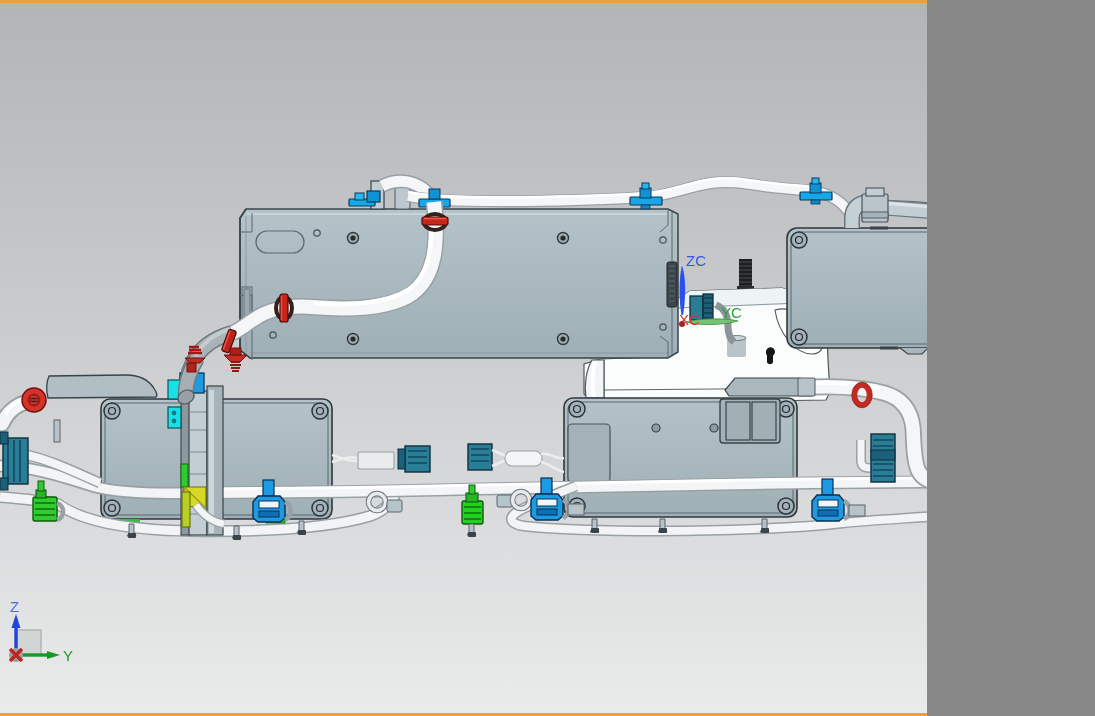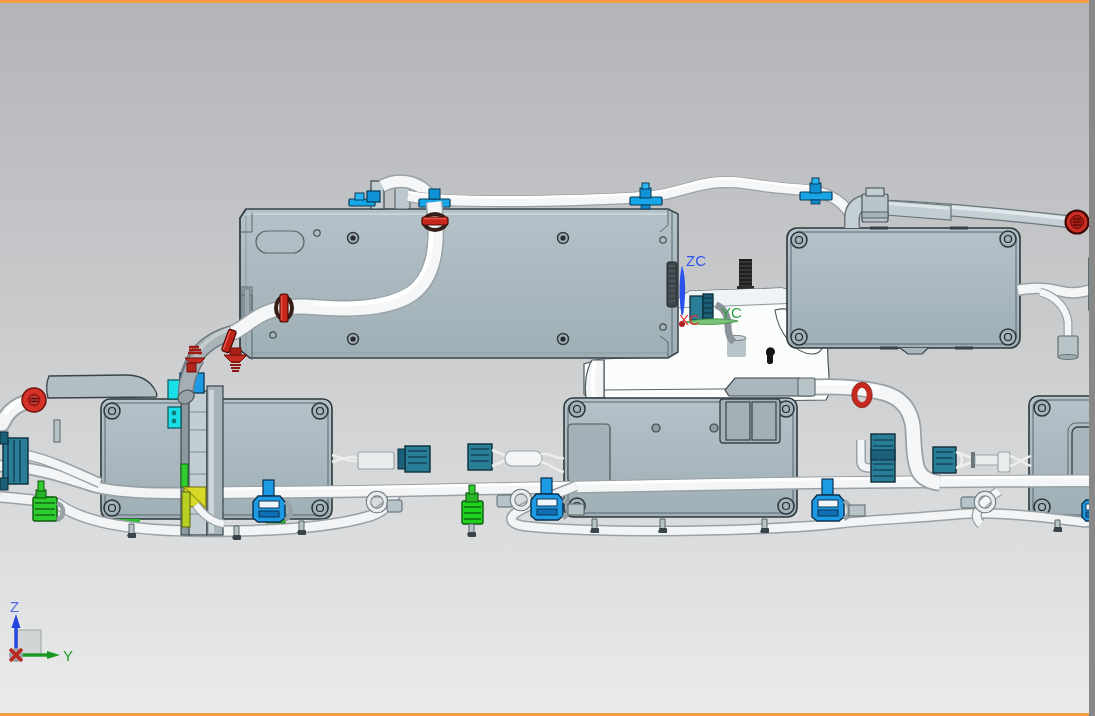--- a/index.html
+++ b/index.html
@@ -1,16 +1,16 @@
 <!DOCTYPE html>
 <html><head>
 <meta charset="utf-8">
 <style>
 html,body{margin:0;padding:0;background:#888;}
-#stage{width:1089px;height:716px;position:relative;overflow:hidden;font-family:"Liberation Sans",sans-serif;}
+#stage{width:927px;height:716px;position:relative;overflow:hidden;font-family:"Liberation Sans",sans-serif;}
 </style>
 </head>
 <body>
 <div id="stage">
 <svg width="1095" height="716" viewBox="0 0 1095 716" xmlns="http://www.w3.org/2000/svg">
 <defs>
 <linearGradient id="bg" x1="0" y1="0" x2="0" y2="1">
 <stop offset="0" stop-color="#b2b4b7"></stop>
 <stop offset="0.45" stop-color="#c9cbcd"></stop>
 <stop offset="1" stop-color="#eaebeb"></stop>

